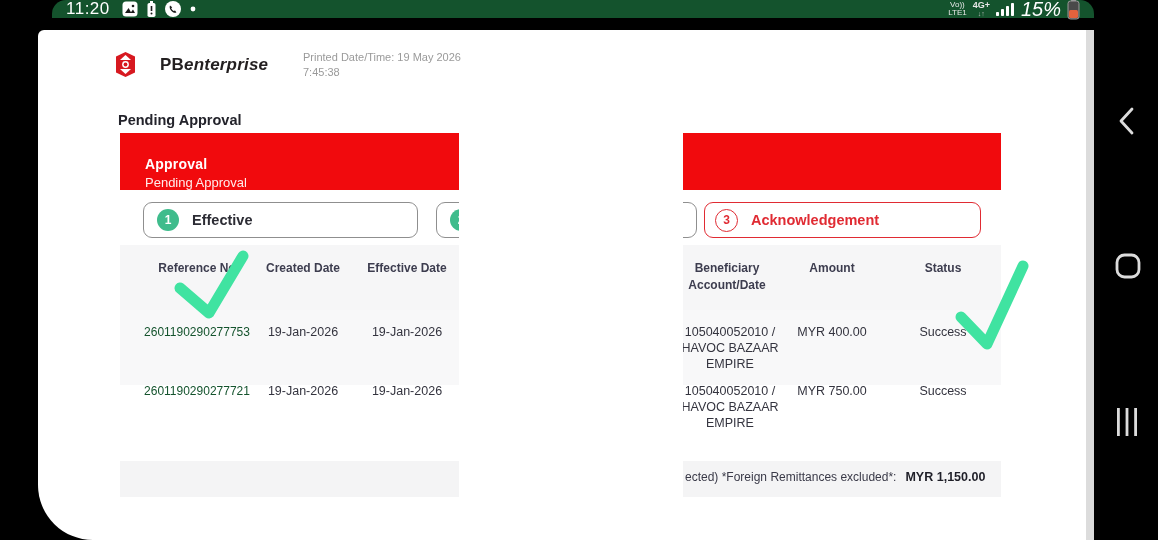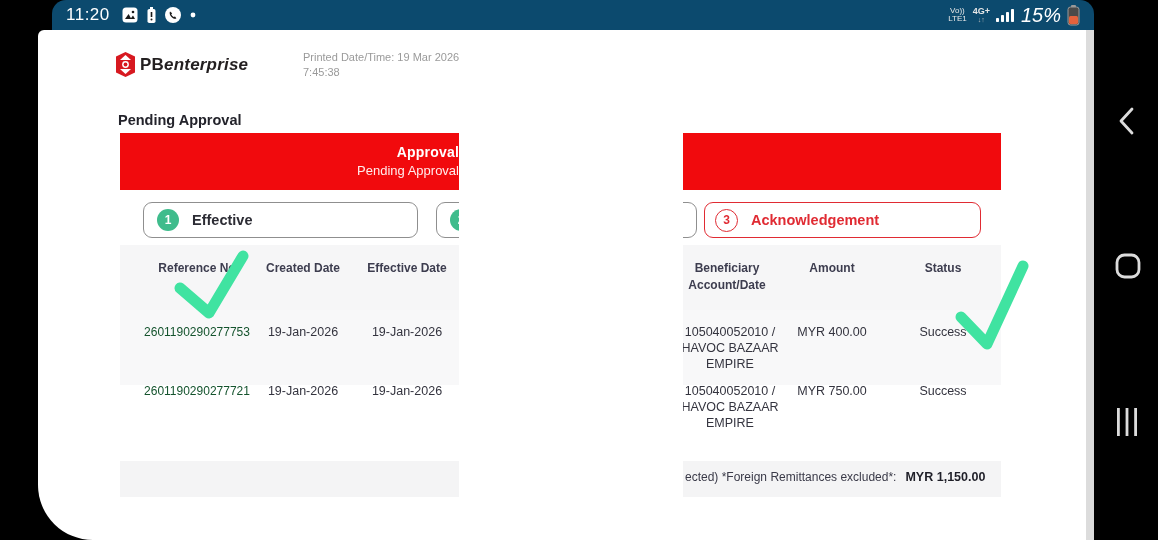--- a/index.html
+++ b/index.html
@@ -1,48 +1,48 @@
 <!DOCTYPE html>
 <html><head>
 <meta charset="utf-8">
 <style>
   * { margin:0; padding:0; box-sizing:border-box; }
   html,body { background:#000; }
   body { font-family:"Liberation Sans", sans-serif; }
   #screen { position:relative; width:1158px; height:540px; background:#000; overflow:hidden; }
 
   
-  .statusbar { position:absolute; left:52px; top:0; width:1042px; height:30px;
-    background:#0c4a6e; border-radius:14px 14px 0 0; display:flex; align-items:center; color:#fff; }
+  .statusbar { position:absolute; left:52px; top:0; width:1042px; height:18px;
+    background:#14532d; border-radius:14px 14px 0 0; display:flex; align-items:center; color:#fff; }
   .sb-time { margin-left:14px; font-size:17px; letter-spacing:.5px; }
   .sb-icons { display:flex; align-items:center; gap:9px; margin-left:12px; }
   .sb-right { margin-left:auto; display:flex; align-items:center; gap:6px; margin-right:14px; }
   .sb-tiny { font-size:8px; line-height:8px; color:#e8e8e8; text-align:center; }
   .sb-4g { font-size:9px; line-height:9px; font-weight:700; color:#e8e8e8; text-align:center; }
   .sb-arrows { font-size:7px; line-height:7px; color:#bdbdbd; }
   .sb-batt-pct { font-size:20px; color:#fff;font-style:italic; }
 
   
   .app { position:absolute; left:38px; top:30px; width:1048px; height:510px;
     background:#fff; border-radius:6px 0 0 55px; overflow:hidden; }
   .scrollstrip { position:absolute; left:1086px; top:30px; width:8px; height:510px; background:#dcdcdc; }
 
-  .logo { position:absolute; left:77px; top:22px; display:flex; align-items:center; gap:4px; }
+  .logo { position:absolute; left:77px; top:22px; display:flex; align-items:center; gap:24px; }
   .logo-text { font-size:17px; color:#231f20; letter-spacing:.2px; }
   .logo-pb { font-weight:800; }
   .logo-ent { font-weight:700; font-style:italic; }
   .printed { position:absolute; left:265px; top:20px; width:175px; font-size:11px; color:#9a9a9a; line-height:15px; }
   .page-title { position:absolute; left:80px; top:82px; font-size:14.5px; font-weight:800; color:#23232b; }
 
   
   .panel { position:absolute; top:103px; height:364px; overflow:hidden; background:transparent; }
   .panel-left { left:82px; width:339px; }
   .panel-right { left:645px; width:318px; }
 
-  .banner { position:absolute; left:0; top:0; height:57px; background:#f10a0d; color:#fff; padding:11px 0 0 25px;text-align:right; }
+  .banner { position:absolute; left:0; top:0; height:57px; background:#f10a0d; color:#fff; padding:23px 0 0 25px; }
   .banner-title { font-size:14px; font-weight:800; letter-spacing:.2px; }
   .banner-sub { font-size:13px; margin-top:3px; color:#ffecec; }
   .banner-l { width:339px; } .banner-r { width:318px; }
 
   .stepbtn { position:absolute; top:69px; height:36px; background:#fff; border:1px solid #8f8f8f;
     border-radius:9px; display:flex; align-items:center; }
   .step-circle { width:22px; height:22px; border-radius:50%; background:#3fbc8c; color:#fff;
     font-size:12px; font-weight:800; display:flex; align-items:center; justify-content:center; margin-left:13px; }
   .step-label { font-size:14.5px; font-weight:600; color:#2c2c34; margin-left:13px; }
   .step1 { left:23px; width:275px; }
@@ -145,21 +145,21 @@
         <path d="M10.5 22 L5 17 H16 Z" fill="#ffffff"></path>
         <circle cx="10.5" cy="12.5" r="3.4" fill="#ffffff"></circle>
         <circle cx="10.5" cy="12.5" r="1.9" fill="#d71920"></circle>
       </svg>
       <span class="logo-text">
         <span class="logo-pb">PB</span><span class="logo-ent">enterprise</span>
       </span>
     </div>
 
     <div class="printed">
-      <div>Printed Date/Time: 19 Mar 2026</div>
+      <div>Printed Date/Time: 19 May 2026</div>
       <div>7:45:38</div>
     </div>
 
     <div class="page-title">Pending Approval</div>
 
     <div class="panel panel-left">
       <div class="banner banner-l">
         <div class="banner-title">Approval</div>
         <div class="banner-sub">Pending Approval</div>
       </div>

